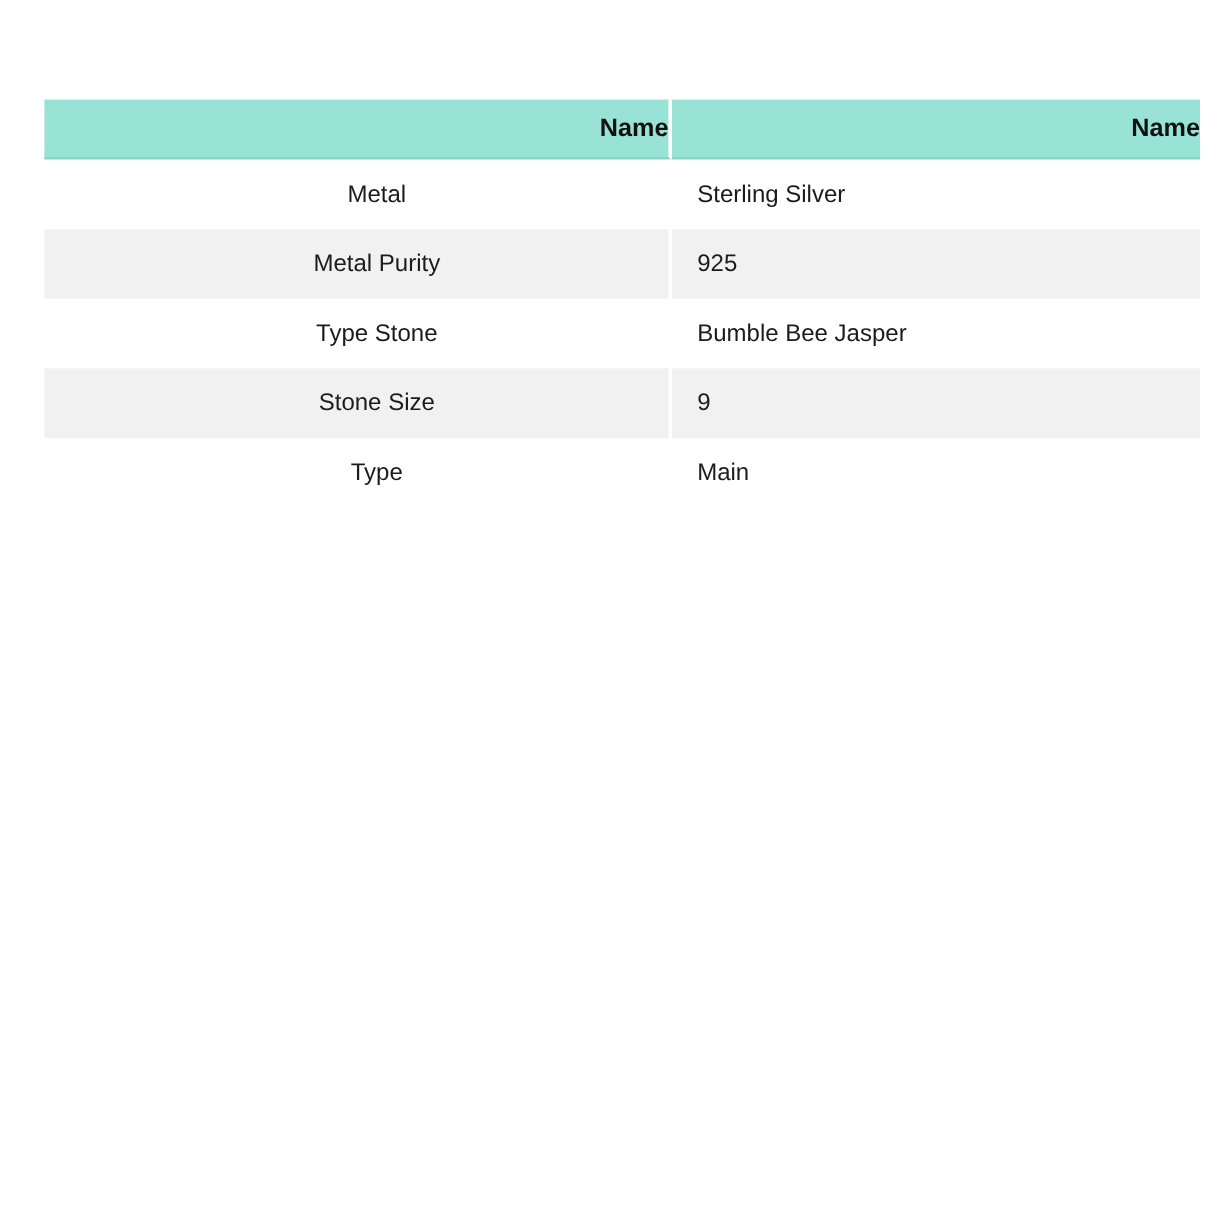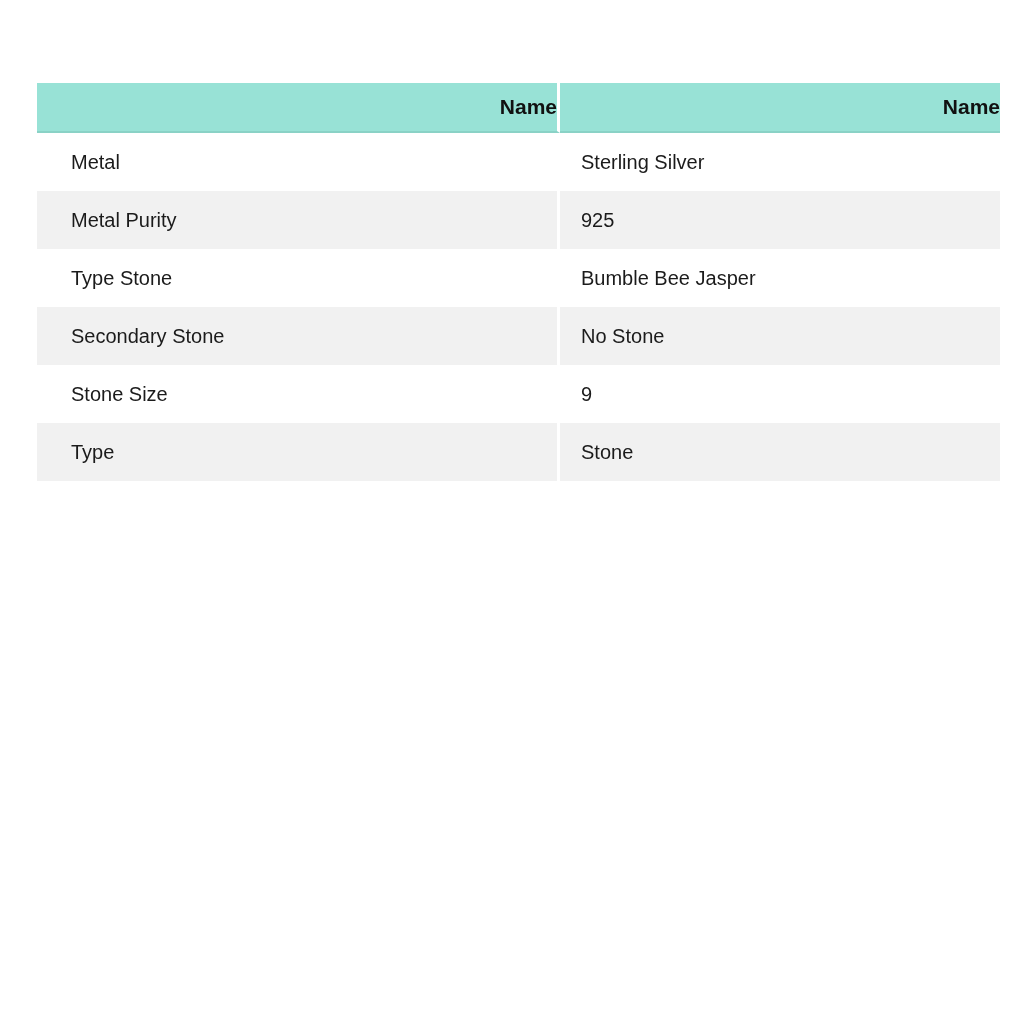--- a/index.html
+++ b/index.html
@@ -46,20 +46,21 @@
     font-size: 20px;
     font-weight: 400;
     color: var(--row-text, #1b1b1b);
     text-align: left;
     vertical-align: middle;
     padding: 0 0 0 21px;
     background: var(--row-bg, #ffffff);
   }
   .spec-table td.cell-name {
     padding-left: 34px;
+    text-align: center;
   }
   
   .spec-table th.col-name,
   .spec-table td.cell-name {
     border-right: 3px solid #ffffff;
   }
   
   .spec-table tbody tr:nth-child(even) td {
     background: var(--row-alt-bg, #f1f1f1);
   }
@@ -82,26 +83,22 @@
       </tr>
       <tr>
         <td class="cell-name">Metal Purity</td>
         <td class="cell-value">925</td>
       </tr>
       <tr>
         <td class="cell-name">Type Stone</td>
         <td class="cell-value">Bumble Bee Jasper</td>
       </tr>
       <tr>
-        <td class="cell-name">Secondary Stone</td>
-        <td class="cell-value">No Stone</td>
-      </tr>
-      <tr>
         <td class="cell-name">Stone Size</td>
         <td class="cell-value">9</td>
       </tr>
       <tr>
         <td class="cell-name">Type</td>
-        <td class="cell-value">Stone</td>
+        <td class="cell-value">Main</td>
       </tr>
     </tbody>
   </table>
 </div>
 
 </body></html>

